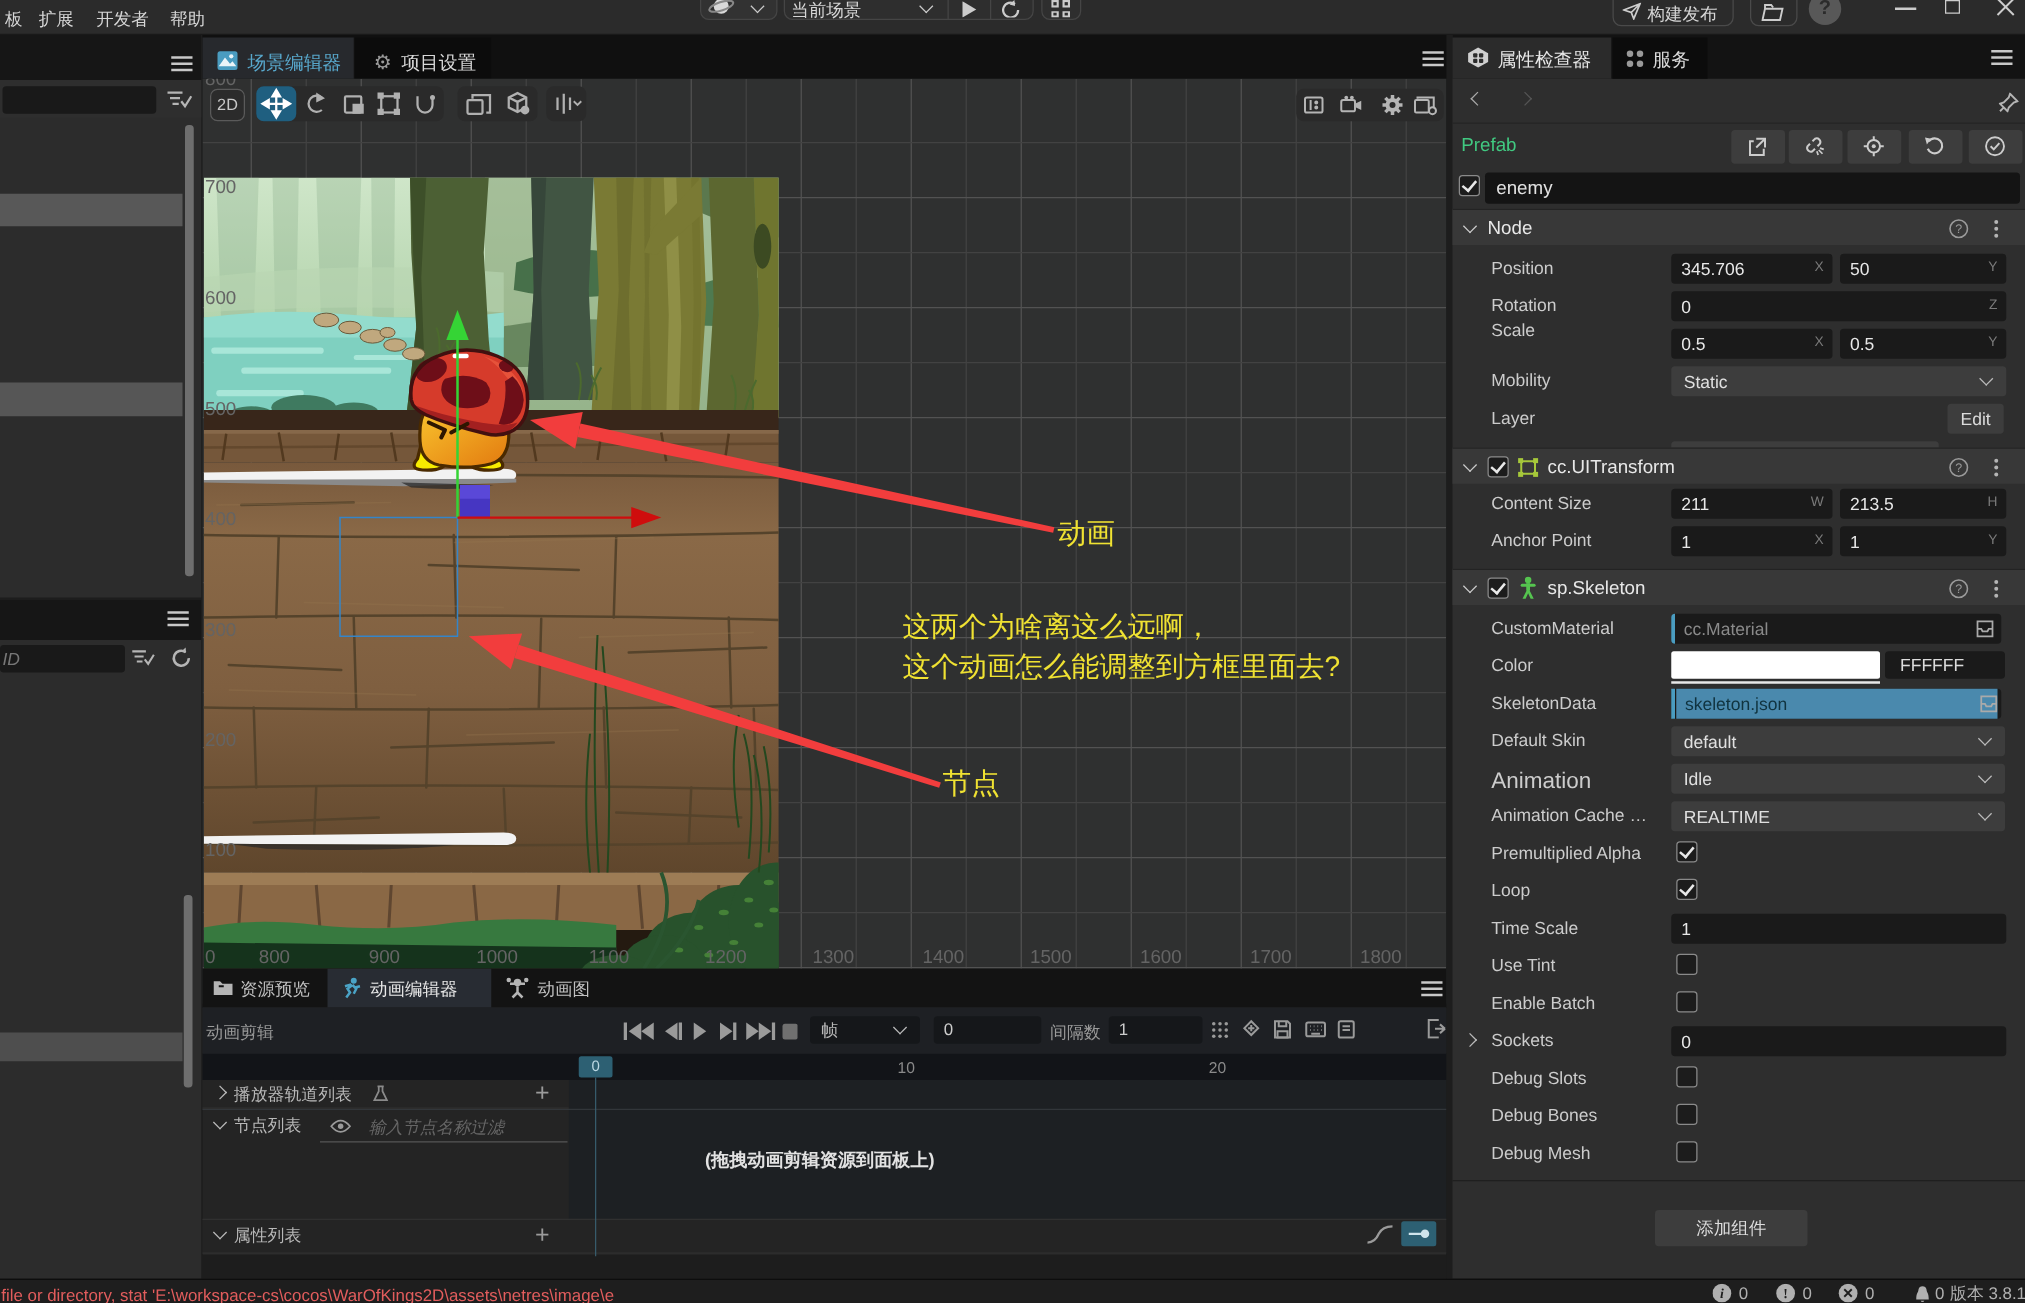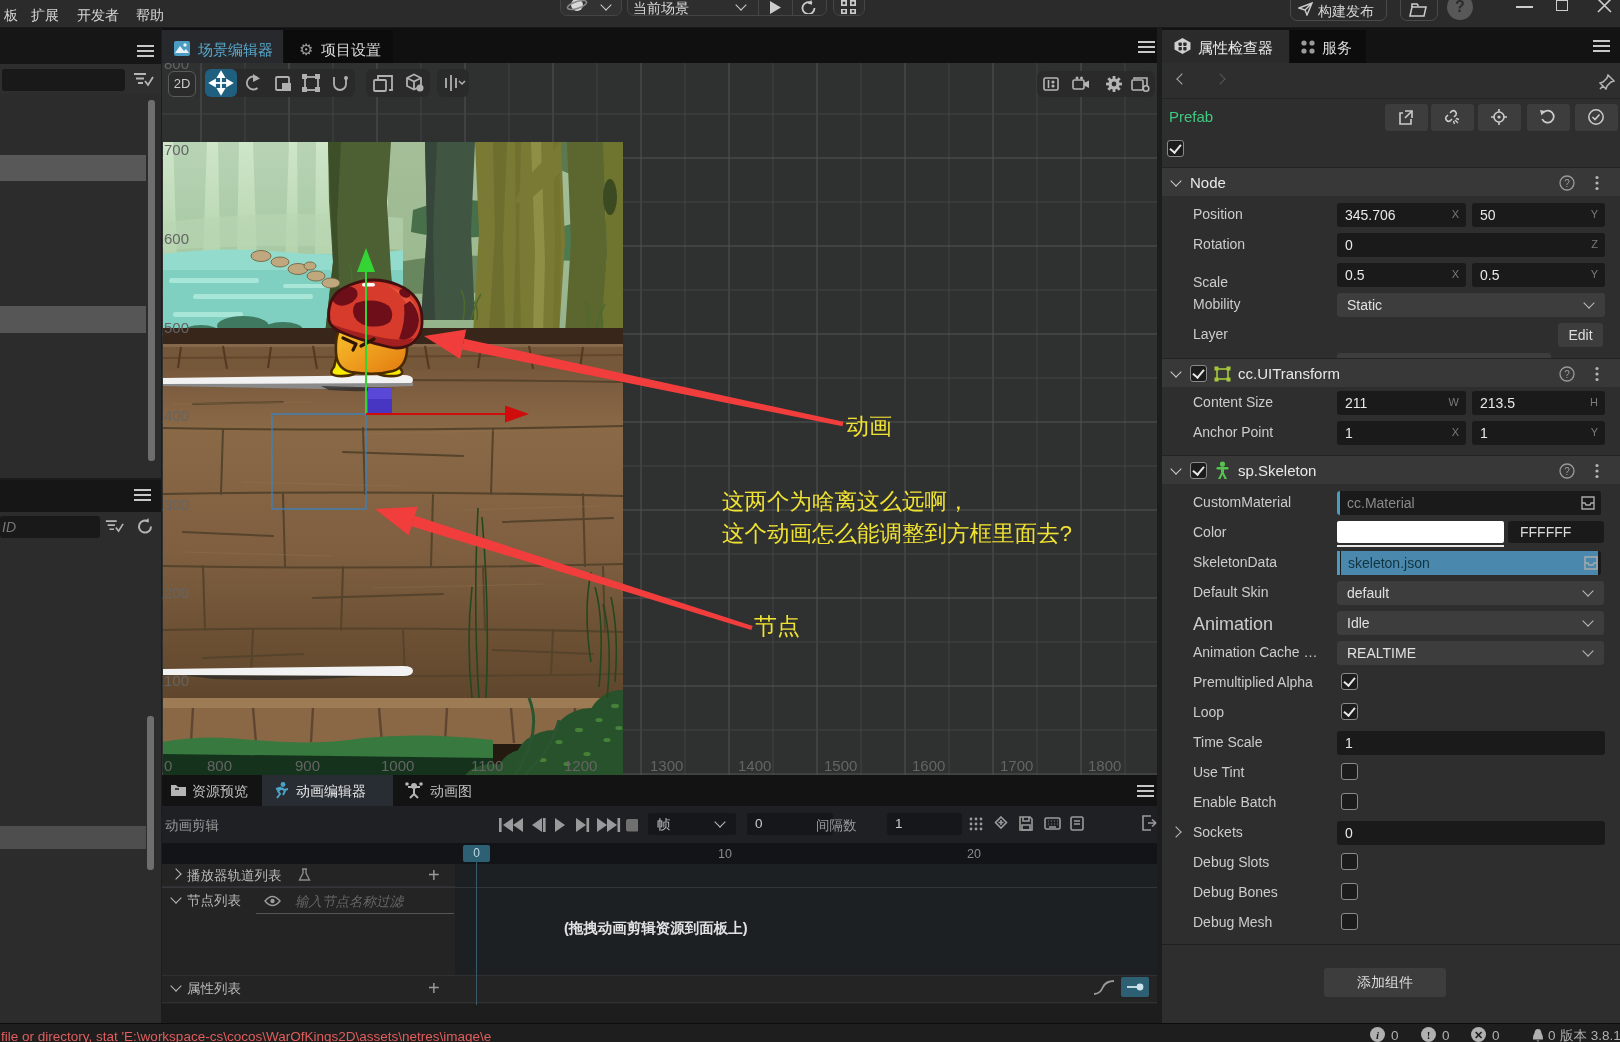--- a/index.html
+++ b/index.html
@@ -487,21 +487,21 @@
         <polygon points="109,2 109,16 119,9"></polygon>
         <rect x="119.5" y="2" width="2.6" height="14"></rect>
       <rect x="128" y="3" width="12.5" height="12.5" rx="2" fill="#707070"></rect>
     </g>
   </svg>
   <div class="abs" style="left:486px;top:38px;width:88px;height:22px;background:#15171a;border-radius:3px;">
     <span class="abs" style="left:9px;top:3px;color:#b8b8b8;font-size:13.5px;">帧</span>
     <span class="chev abs" style="left:68px;top:5px;"></span>
   </div>
   <div class="abs" style="left:585px;top:38px;width:86px;height:22px;background:#15171a;border-radius:3px;color:#cccccc;font-size:13.5px;padding:3px 8px;">0</div>
-  <span class="abs" style="left:654px;top:42px;color:#9a9a9a;font-size:13.5px;">间隔数</span>
+  <span class="abs" style="left:678px;top:42px;color:#9a9a9a;font-size:13.5px;">间隔数</span>
   <div class="abs" style="left:725px;top:38px;width:75px;height:22px;background:#15171a;border-radius:3px;color:#cccccc;font-size:13.5px;padding:3px 8px;">1</div>
   <svg class="abs" style="left:806px;top:40px;" width="120" height="18" viewBox="0 0 120 18">
     <g fill="#9a9a9a">
       <circle cx="3" cy="4" r="1.4"></circle>
         <circle cx="8" cy="4" r="1.4"></circle>
         <circle cx="13" cy="4" r="1.4"></circle>
       <circle cx="3" cy="9" r="1.4"></circle>
         <circle cx="8" cy="9" r="1.4"></circle>
         <circle cx="13" cy="9" r="1.4"></circle>
       <circle cx="3" cy="14" r="1.4"></circle>
@@ -628,20 +628,21 @@
       </div>
       <div class="abs" style="left:413px;top:76px;width:43px;height:27px;background:#3d3d3d;border-radius:3px;">
         <svg style="position:absolute;left:12px;top:4px;" width="18" height="18" viewBox="0 0 18 18">
           <circle cx="9" cy="9" r="7.2" stroke="#ccc" stroke-width="1.5" fill="none"></circle>
           <path d="M5.5 9 L8 11.5 L12.5 6.5" stroke="#ccc" stroke-width="1.6" fill="none"></path>
         </svg>
       </div>
     </div>
 
   <div class="cb on abs" style="left:5px;top:112px;"></div>
+  <div class="abs inp" style="left:26px;top:110px;width:428px;height:25px;background:#141414;padding:4px 9px;font-size:15px;">enemy</div>
   <div id="rpbody">
       <div class="abs" style="left:0;top:139px;width:458px;height:29px;background:#383838;border-top:1px solid #232323;">
         <span class="chev abs" style="left:10px;top:9px;border-color:#ccc;"></span>
         <span style="position:absolute;left:28px;top:6px;color:#e8e8e8;font-size:15px;">Node</span>
         <svg class="abs" style="left:397px;top:7px;" width="16" height="16" viewBox="0 0 16 16">
           <circle cx="8" cy="8" r="7" stroke="#9a9a9a" stroke-width="1.3" fill="none"></circle>
           <text x="8" y="11.5" text-anchor="middle" font-size="10" fill="#9a9a9a" font-family="Liberation Sans">?</text>
         </svg>
         <svg class="abs" style="left:433px;top:7px;" width="4" height="16" viewBox="0 0 4 16">
           <circle cx="2" cy="2.5" r="1.6" fill="#b5b5b5"></circle>
@@ -657,21 +658,21 @@
       </div>
       <div class="abs" style="left:310px;top:175px;width:133px;height:24px;background:#1a1a1a;border-radius:3px;">
         <span class="abs" style="left:8px;top:4px;color:#e8e8e8;font-size:14px;">50</span>
         <span class="suffix">Y</span>
       </div>
       <span class="abs" style="left:31px;top:208px;color:#cccccc;font-size:14px;white-space:nowrap;">Rotation</span>
       <div class="abs" style="left:175px;top:205px;width:268px;height:24px;background:#1a1a1a;border-radius:3px;">
         <span class="abs" style="left:8px;top:4px;color:#e8e8e8;font-size:14px;">0</span>
         <span class="suffix">Z</span>
       </div>
-      <span class="abs" style="left:31px;top:246px;color:#cccccc;font-size:14px;white-space:nowrap;">Scale</span>
+      <span class="abs" style="left:31px;top:228px;color:#cccccc;font-size:14px;white-space:nowrap;">Scale</span>
       <div class="abs" style="left:175px;top:235px;width:129px;height:24px;background:#1a1a1a;border-radius:3px;">
         <span class="abs" style="left:8px;top:4px;color:#e8e8e8;font-size:14px;">0.5</span>
         <span class="suffix">X</span>
       </div>
       <div class="abs" style="left:310px;top:235px;width:133px;height:24px;background:#1a1a1a;border-radius:3px;">
         <span class="abs" style="left:8px;top:4px;color:#e8e8e8;font-size:14px;">0.5</span>
         <span class="suffix">Y</span>
       </div>
       <span class="abs" style="left:31px;top:268px;color:#cccccc;font-size:14px;white-space:nowrap;">Mobility</span>
       <div class="abs" style="left:175px;top:265px;width:268px;height:24px;background:#3d3d3d;border-radius:3px;">

